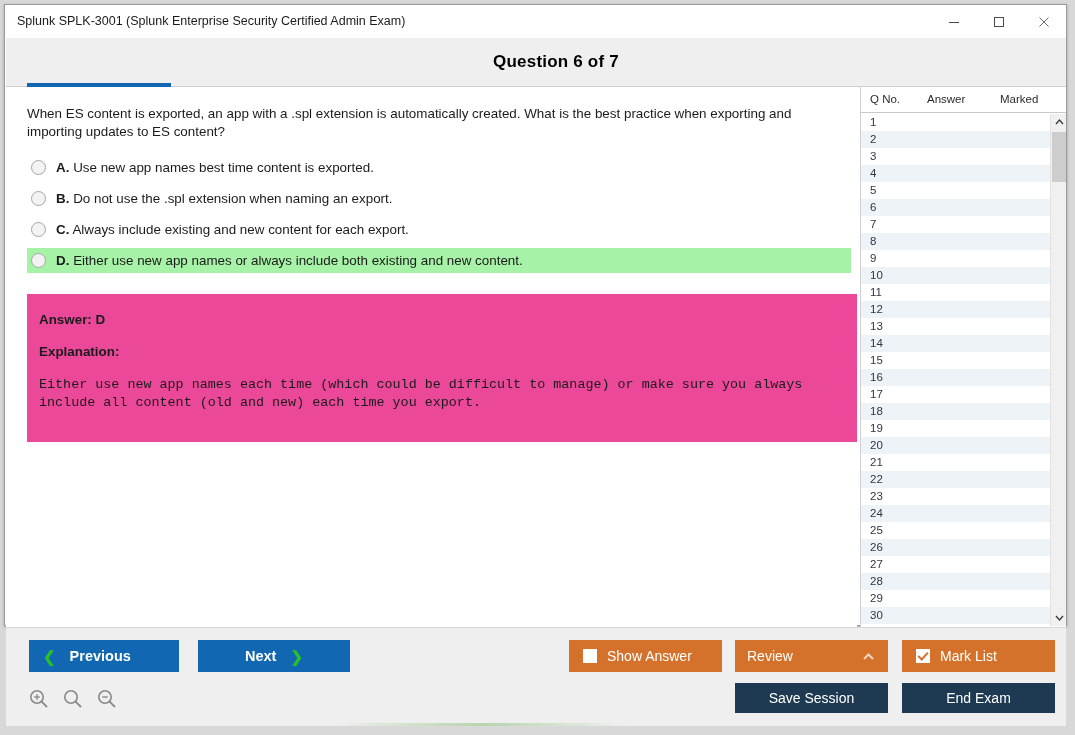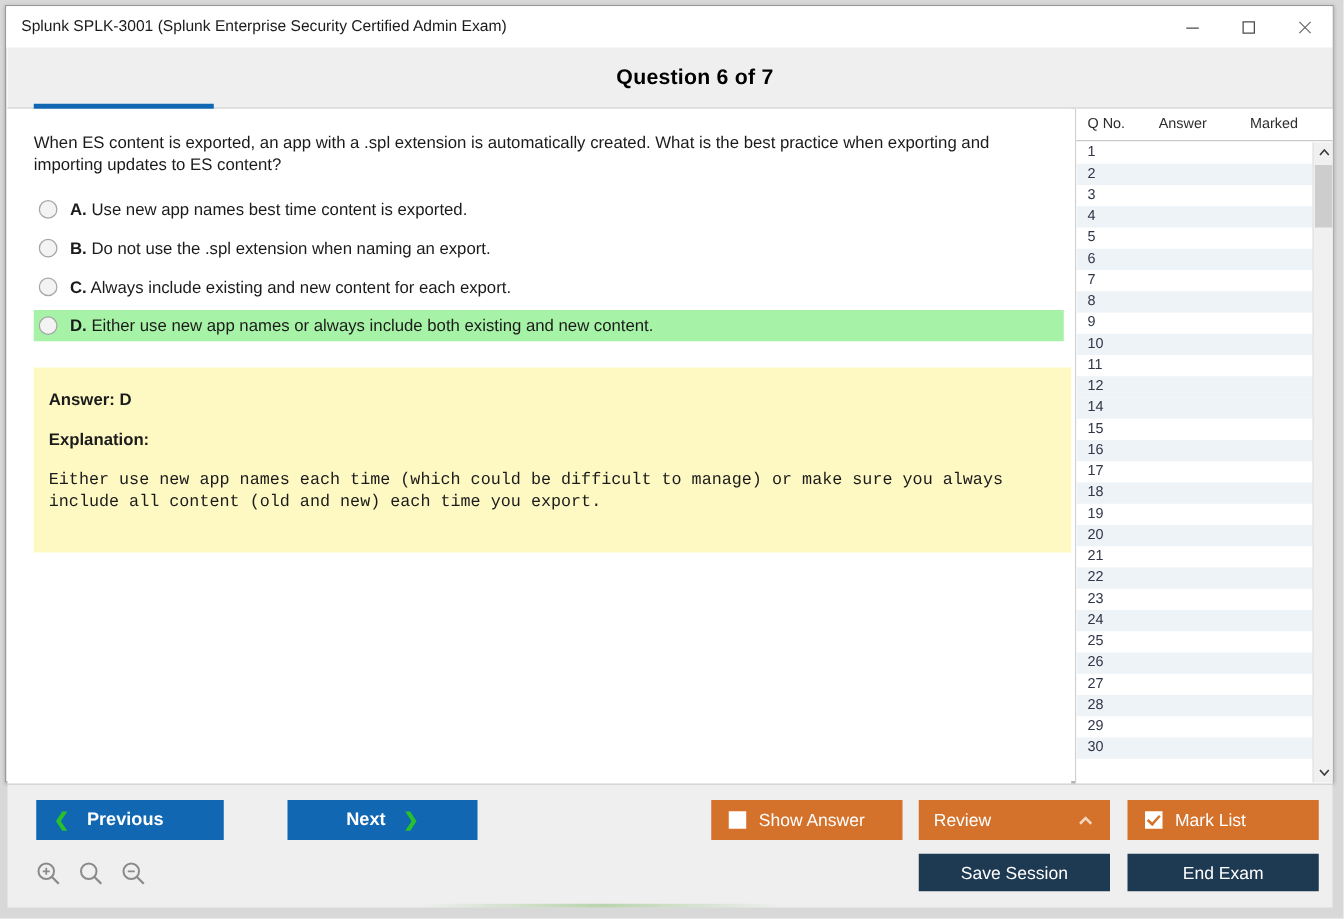--- a/index.html
+++ b/index.html
@@ -155,21 +155,21 @@
   }
   .option-label { font-size: 13.4px; color: #1b1b1b; }
   .option-label b { font-weight: bold; }
 
   .answer-box {
     position: absolute;
     left: 21px;
     top: 207px;
     width: 832px;
     height: 148px;
-    background: #fef9c3;
+    background: #ec4899;
     box-sizing: border-box;
     padding: 18px 18px 0 12px;
   }
   .answer-line {
     font-size: 13.4px;
     color: #1b1b1b;
     font-weight: bold;
     margin-bottom: 17px;
   }
   .answer-expl {
@@ -293,21 +293,20 @@
     font-size: 14.5px;
     font-weight: bold;
   }
   .btn-next {
     left: 192px; top: 12px;
     width: 152px; height: 32px;
     justify-content: center;
     gap: 14px;
     font-size: 14.5px;
     font-weight: bold;
-    margin-left: 32px;
   }
   .chev { color: #27c12a; font-size: 15px; font-weight: bold; line-height: 1; }
 
   .btn-showanswer {
     left: 563px; top: 12px;
     width: 153px; height: 32px;
     padding-left: 14px;
     gap: 10px;
     font-size: 14px;
   }
@@ -448,20 +447,21 @@
           <div class="list-row">3</div>
           <div class="list-row alt">4</div>
           <div class="list-row">5</div>
           <div class="list-row alt">6</div>
           <div class="list-row">7</div>
           <div class="list-row alt">8</div>
           <div class="list-row">9</div>
           <div class="list-row alt">10</div>
           <div class="list-row">11</div>
           <div class="list-row alt">12</div>
+          <div class="list-row">13</div>
           <div class="list-row alt">14</div>
           <div class="list-row">15</div>
           <div class="list-row alt">16</div>
           <div class="list-row">17</div>
           <div class="list-row alt">18</div>
           <div class="list-row">19</div>
           <div class="list-row alt">20</div>
           <div class="list-row">21</div>
           <div class="list-row alt">22</div>
           <div class="list-row">23</div>

